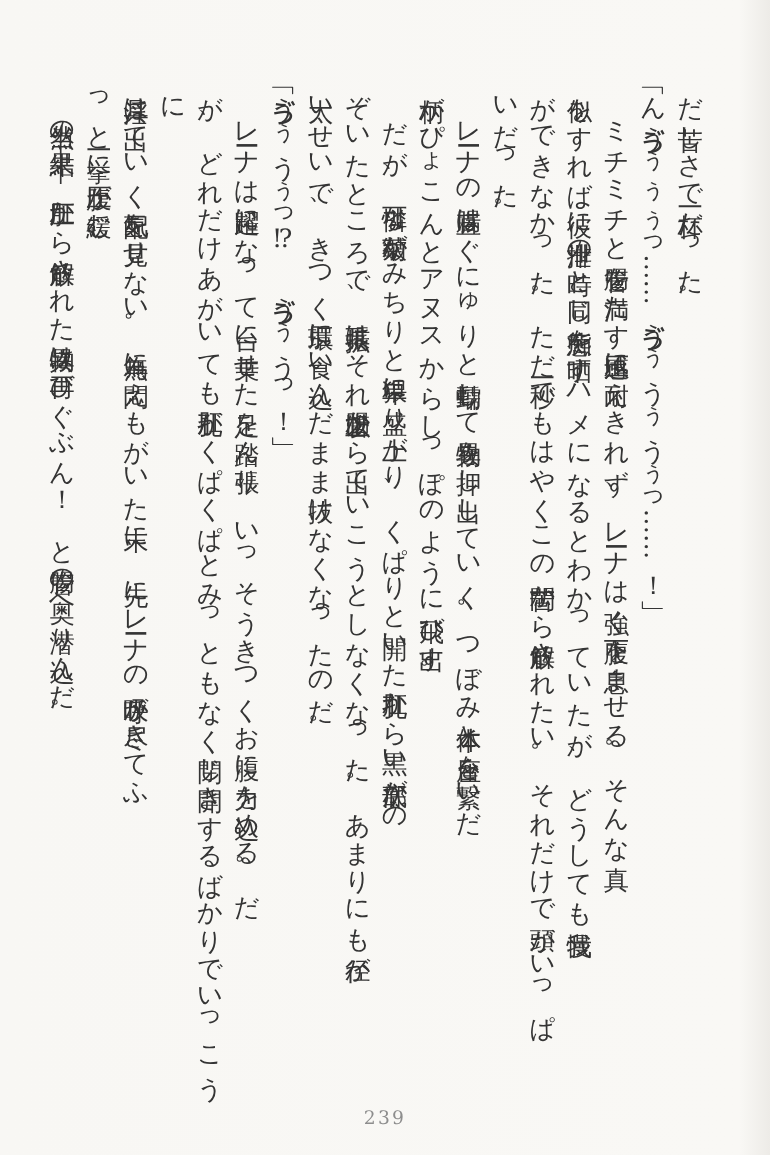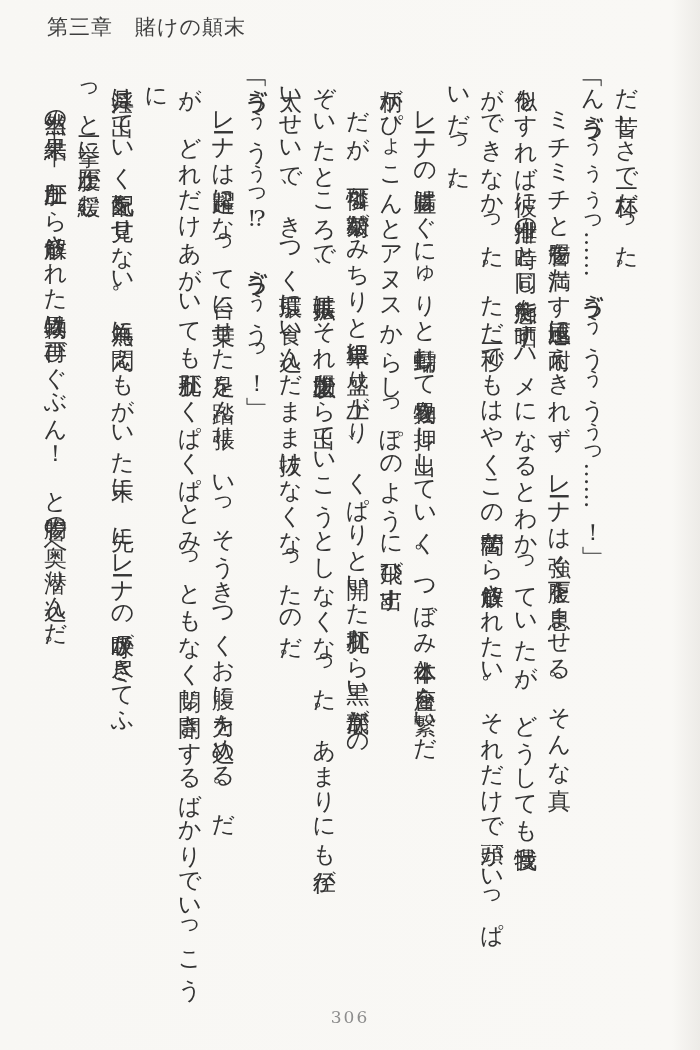--- a/index.html
+++ b/index.html
@@ -56,21 +56,20 @@
     letter-spacing: 2px;
     color: #8d8d8d;
     font-family: "DejaVu Serif", "Liberation Serif", serif;
   }
 </style>
 </head>
 <body>
 
 <div class="page">
 
-  <div class="running-header">第三章　賭けの顛末</div>
 
   <div class="body-text">
     <p>だ苦しさで一杯だった。</p>
     <p>「んゔうぅぅぅっ……ゔうぅうぅうぅっ……！」</p>
     <p>　ミチミチと腸管を満たす圧迫感に耐えきれず、レーナは強く下腹を息ませる。そんな真</p>
     <p>似をすれば彼に排泄の時と同じ痴態を晒すハメになるとわかっていたが、どうしても我慢</p>
     <p>ができなかった。ただ一秒でもはやくこの苦悶から解放されたい。それだけで頭がいっぱ</p>
     <p>いだった。</p>
     <p>　レーナの直腸はぐにゅりと蠕動して異物を押し出していく。つぼみ本体と台座を繋いだ</p>
     <p>柄がぴょこんとアヌスからしっぽのように飛び出す。</p>
@@ -78,15 +77,15 @@
     <p>ぞいたところで、拡張具はそれ以上腸管から出ていこうとしなくなった。あまりにも径が</p>
     <p>太いせいで、きつく肛環に食い込んだまま抜けなくなったのだ。</p>
     <p>「ゔうぅうぅっ⁉　ゔうぅうっ！」</p>
     <p>　レーナは躍起になって台に乗せた足を踏ん張り、いっそうきつくお腹に力を込める。だ</p>
     <p>が、どれだけあがいても肛孔がくぱくぱとみっともなく閉じ開きするばかりでいっこうに</p>
     <p>淫具は出ていく気配を見せない。無為に悶えもがいた末に、先にレーナの呼吸が尽きてふ</p>
     <p>っと一挙に腹圧が緩む。</p>
     <p>　当然の結果――肛圧から解放された異物は再びぐぶん！　と腸管の奥へ潜り込んだ。</p>
   </div>
 
-  <div class="page-number">306</div>
+  <div class="page-number">239</div>
 
 </div>
 
 </body></html>

